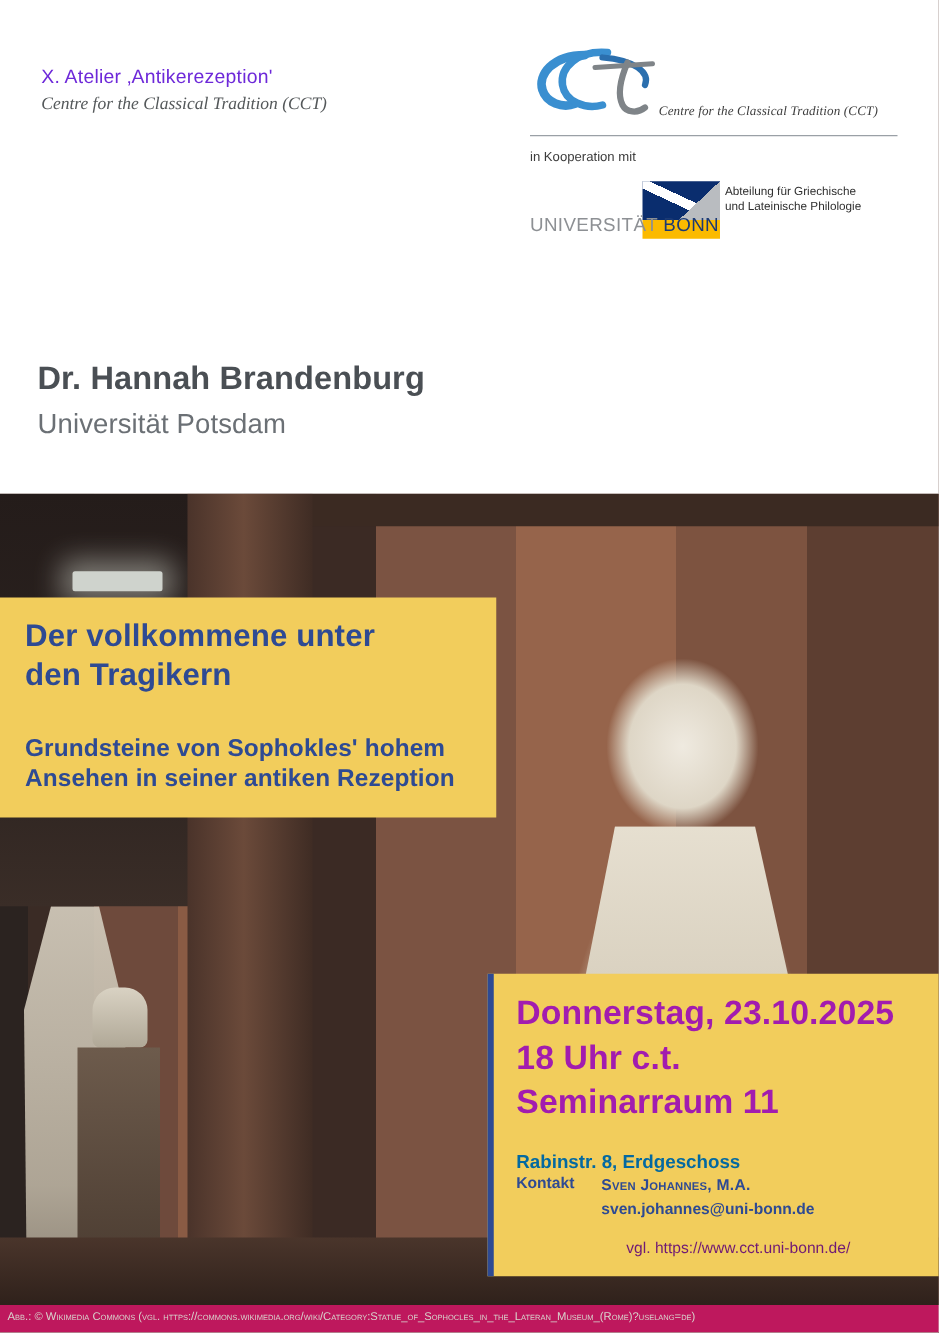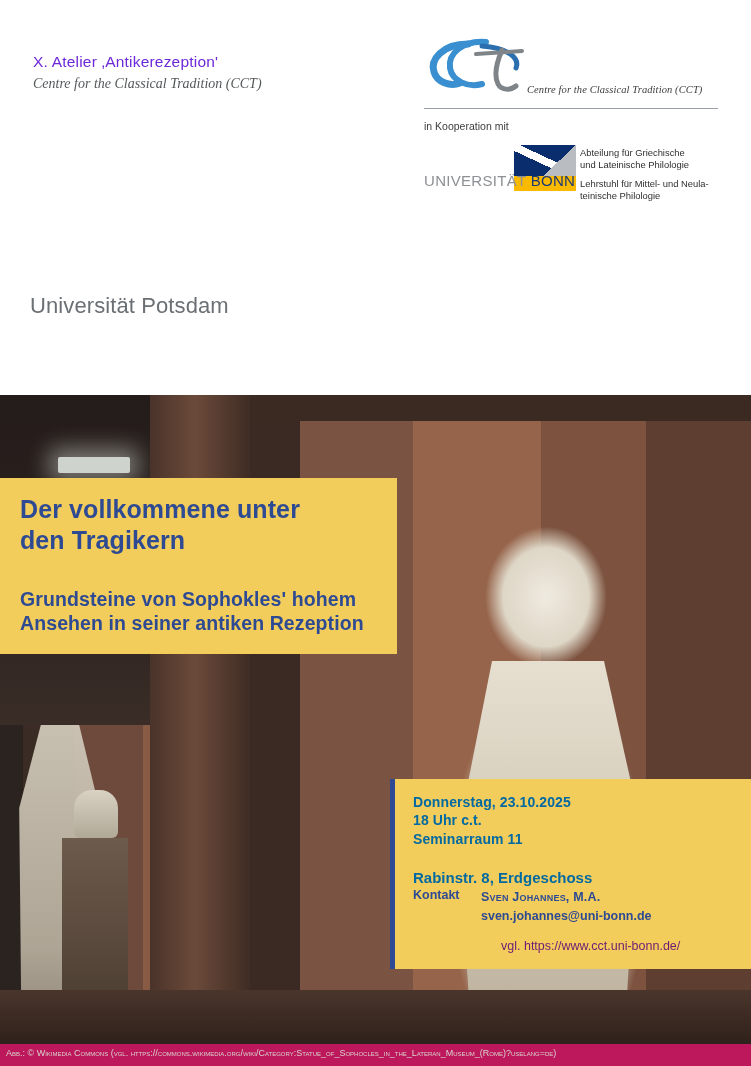--- a/index.html
+++ b/index.html
@@ -296,23 +296,23 @@
     position: absolute;
     left: 390px;
     top: 779px;
     width: 361px;
     background: #f2cd5c;
     border-left: 5px solid #2e4a93;
     padding: 14px 16px 16px 18px;
     box-sizing: border-box;
   }
   .d-line {
-    font-size: 14px;
-    font-weight: 700;
-    color: #0369a1;
+    font-size: 27px;
+    font-weight: 700;
+    color: #a21caf;
     line-height: 1.32;
     letter-spacing: 0.1px;
   }
   .d-room {
     font-size: 15px;
     font-weight: 700;
     color: #0369a1;
     line-height: 1.3;
     margin-top: 20px;
   }
@@ -390,29 +390,26 @@
     <div class="ub-blue-top"></div>
     <div class="ub-white-diag"></div>
     <div class="ub-grey-tri"></div>
     <div class="ub-yellow"></div>
     <div class="ub-wordmark"><span>UNIVERSITÄT </span><span class="bonn">BONN</span></div>
     <div class="ub-lines">
       <div class="grp">
         <div>Abteilung für Griechische</div>
         <div>und Lateinische Philologie</div>
       </div>
-      <div class="grp">
-        <div>Lehrstuhl für Mittel- und Neula-</div>
-        <div>teinische Philologie</div>
-      </div>
     </div>
   </div>
 </div>
 
 <div class="speaker">
+  <div class="speaker-name">Dr. Hannah Brandenburg</div>
   <div class="speaker-affil">Universität Potsdam</div>
 </div>
 
 <div class="photo">
   <div class="ph-wall"></div>
   <div class="ph-topstrip"></div>
   <div class="ph-darkdoor"></div>
   <div class="ph-lamp"></div>
   <div class="ph-pillar"></div>
   <div class="st-left"></div>

